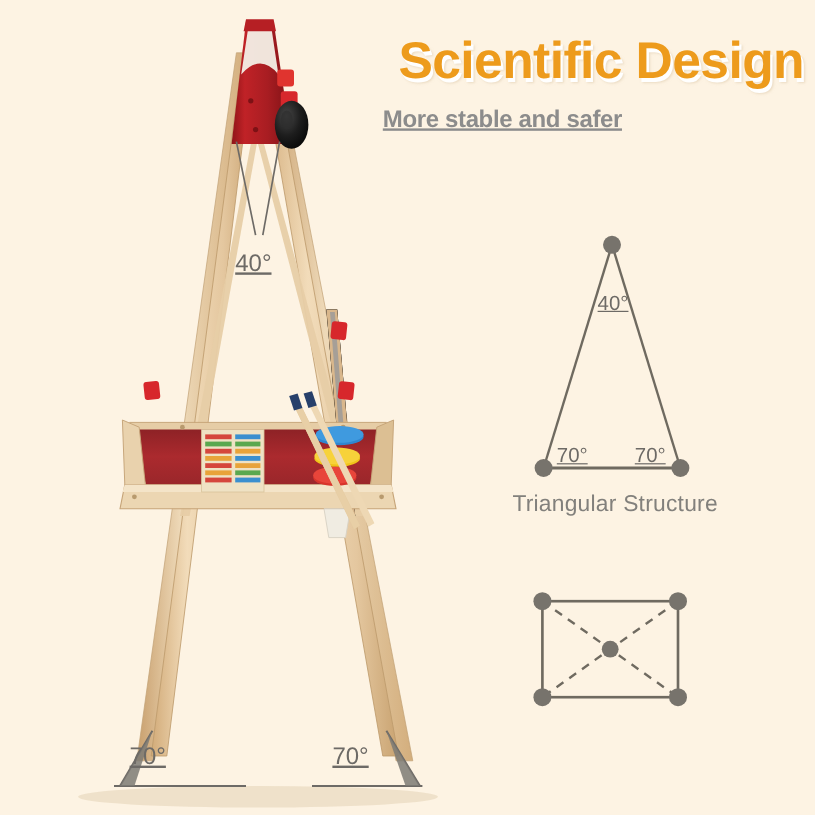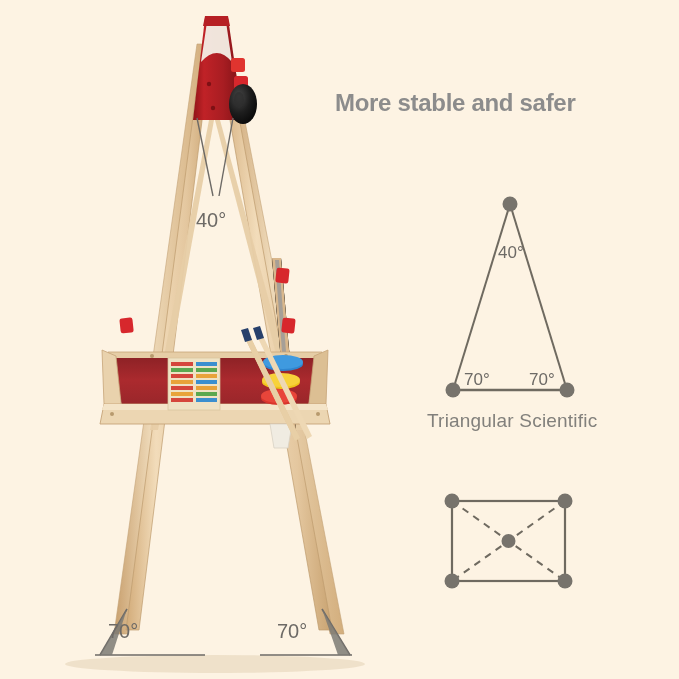--- a/index.html
+++ b/index.html
@@ -29,47 +29,49 @@
     top: 27px;
     font-size: 43px;
     font-weight: bold;
     color: #ed9b1c;
     letter-spacing: -0.5px;
     white-space: nowrap;
     text-shadow: 2px 3px 0 #ffffff, 3px 4px 2px rgba(220,200,170,0.55);
   }
   .subtitle {
     position: absolute;
-    left: 335px;
+    left: 319px;
     top: 89px;
-    font-size: 24px;
+    font-size: 20px;
     font-weight: bold;
     color: #8c8c8c;
     letter-spacing: -0.3px;
     white-space: nowrap;
+    text-decoration: underline;
   }
 
   
   .diagram-caption {
     position: absolute;
     font-size: 19px;
     color: #82807c;
     font-weight: normal;
     white-space: nowrap;
     letter-spacing: 0.2px;
   }
   #caption-triangle { left: 427px; top: 410px; }
   #caption-rect     { left: 440px; top: 605px; }
 
   
   .photo-angle {
     position: absolute;
     font-size: 20px;
     color: #6d6a66;
     white-space: nowrap;
+    text-decoration: underline;
   }
   #angle-apex  { left: 196px; top: 209px; }
   #angle-bl    { left: 108px; top: 620px; }
   #angle-br    { left: 277px; top: 620px; }
 
   .svg-layer {
     position: absolute;
     left: 0;
     top: 0;
     width: 679px;
@@ -244,26 +246,27 @@
       <line x1="452" y1="501" x2="565" y2="581" stroke="#6f6a60" stroke-width="2" stroke-dasharray="7 6"></line>
       <line x1="565" y1="501" x2="452" y2="581" stroke="#6f6a60" stroke-width="2" stroke-dasharray="7 6"></line>
       <circle cx="452" cy="501" r="7.5" fill="#77736c"></circle>
       <circle cx="565" cy="501" r="7.5" fill="#77736c"></circle>
       <circle cx="452" cy="581" r="7.5" fill="#77736c"></circle>
       <circle cx="565" cy="581" r="7.5" fill="#77736c"></circle>
       <circle cx="508.5" cy="541" r="7" fill="#77736c"></circle>
     </g>
   </svg>
 
+  <div class="title">Scientific Design</div>
 
   <div class="subtitle">More stable and safer</div>
 
   <div class="photo-angle" id="angle-apex">40°</div>
   <div class="photo-angle" id="angle-bl">70°</div>
   <div class="photo-angle" id="angle-br">70°</div>
 
   <div class="photo-angle" style="left:498px; top:243px; font-size:17px;">40°</div>
   <div class="photo-angle" style="left:464px; top:370px; font-size:17px;">70°</div>
   <div class="photo-angle" style="left:529px; top:370px; font-size:17px;">70°</div>
 
-  <div class="diagram-caption" id="caption-triangle">Triangular Scientific</div>
+  <div class="diagram-caption" id="caption-triangle">Triangular Structure</div>
 
 </div>
 
 </body></html>

